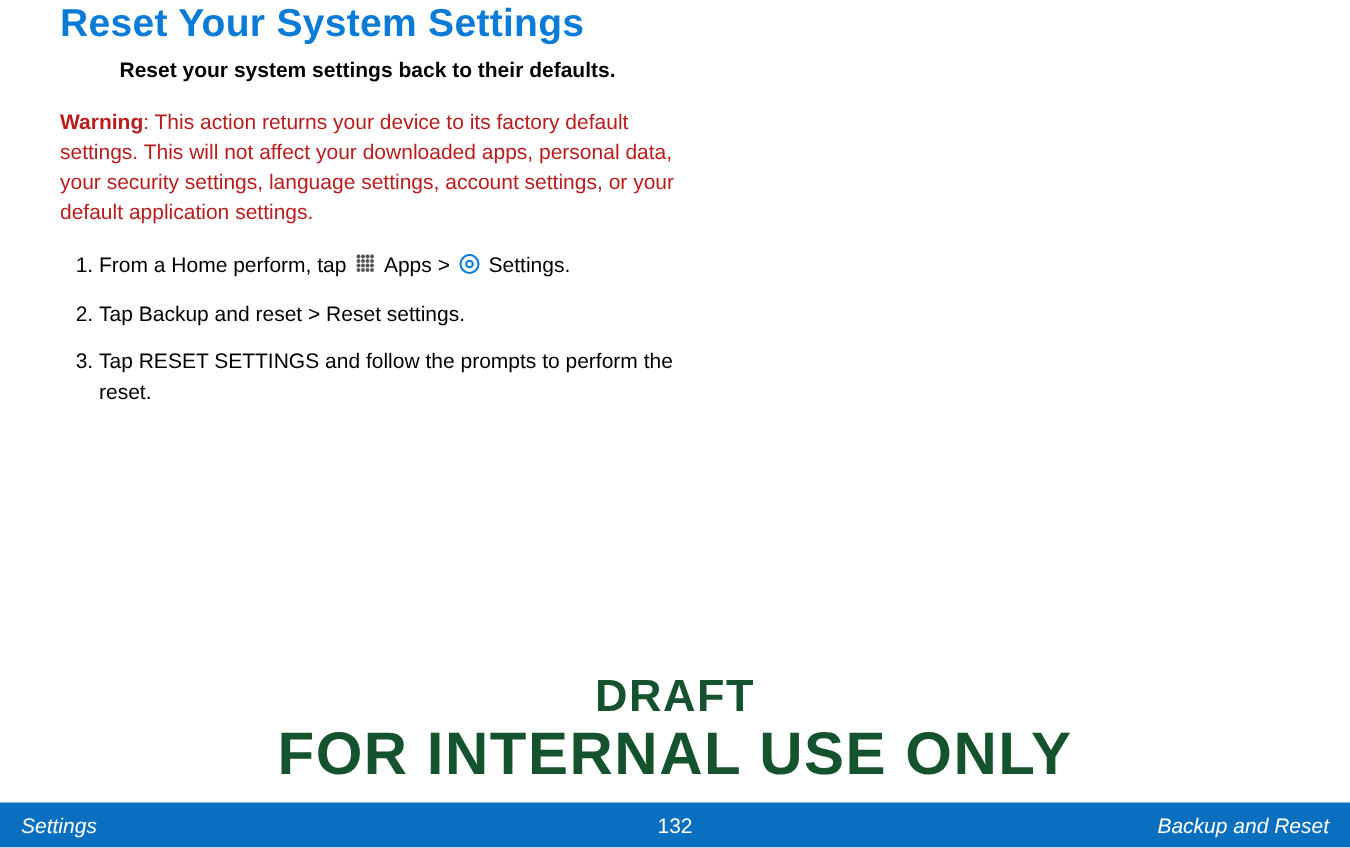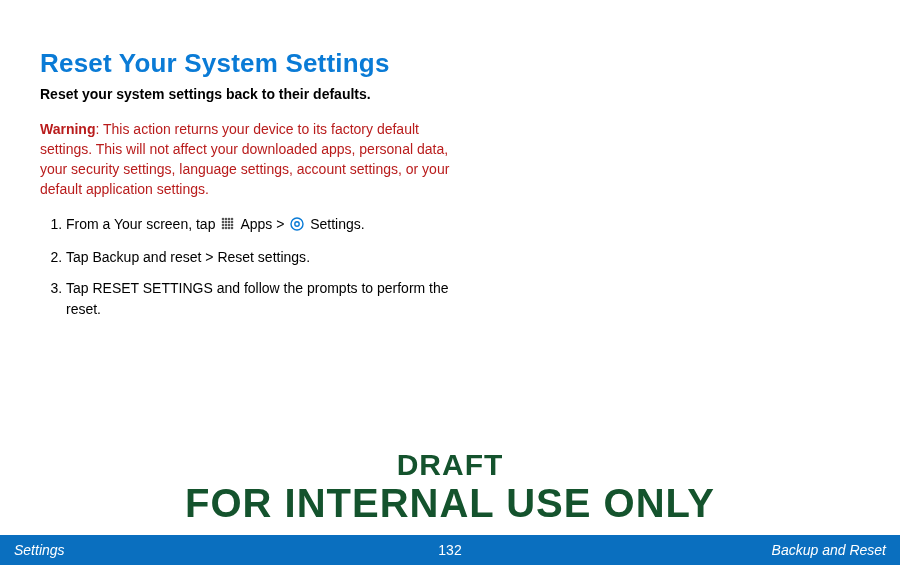--- a/index.html
+++ b/index.html
@@ -6,35 +6,35 @@
     html, body { width: 900px; height: 565px; font-family: Arial, Helvetica, sans-serif; position: relative; background: #fff; }
     .page {
       width: 900px;
       height: 565px;
       position: relative;
       overflow: hidden;
     }
     .content {
       padding: 0 40px 0 40px;
       width: 490px;
-      margin-top: 48px;
     }
     h1.title {
       color: #0a7bd6;
       font-size: 26px;
       font-weight: 700;
       margin-top: 0;
       margin-bottom: 6px;
       letter-spacing: 0.2px;
     }
     .subtitle {
       font-size: 14px;
       font-weight: 700;
       margin-bottom: 14px;
       line-height: 1.4;
+      text-align: center;
     }
     .warning-block {
       color: #b91c1c;
       font-size: 14px;
       line-height: 1.45;
       margin-bottom: 14px;
     }
     .warning-block .warning-label { font-weight: 700; }
     ol.steps {
       list-style: decimal;
@@ -89,21 +89,21 @@
 <div class="content">
   <h1 class="title">Reset Your System Settings</h1>
   <p class="subtitle">Reset your system settings back to their defaults.</p>
 
   <p class="warning-block">
     <span class="warning-label">Warning</span><span>: </span><span>This action returns your device to its factory default settings. This will not affect your downloaded apps, personal data, your security settings, language settings, account settings, or your default application settings.</span>
   </p>
 
   <ol class="steps">
     <li>
-      <span>From a Your screen, tap </span>
+      <span>From a Home perform, tap </span>
       <span class="icon">
         <svg width="14" height="14" viewBox="0 0 14 14">
           <g fill="#555">
             <circle cx="2" cy="2" r="1.3"></circle>
                 <circle cx="5" cy="2" r="1.3"></circle>
                 <circle cx="8" cy="2" r="1.3"></circle>
                 <circle cx="11" cy="2" r="1.3"></circle>
             <circle cx="2" cy="5" r="1.3"></circle>
                 <circle cx="5" cy="5" r="1.3"></circle>
                 <circle cx="8" cy="5" r="1.3"></circle>

